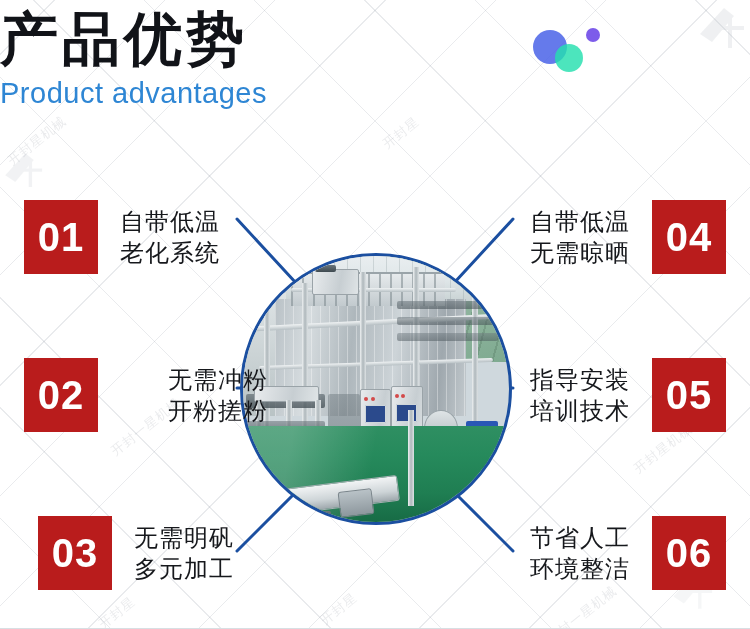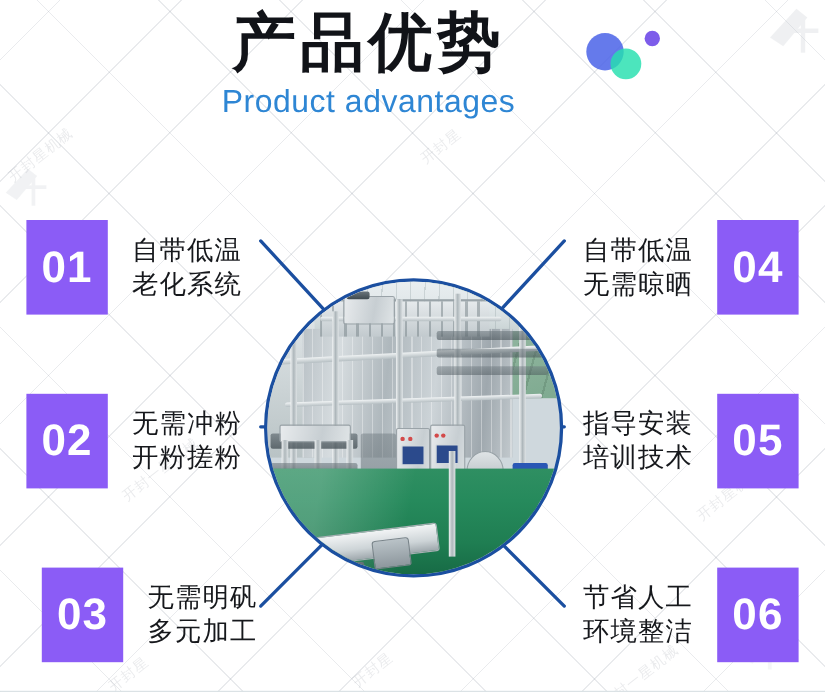--- a/index.html
+++ b/index.html
@@ -37,21 +37,21 @@
     z-index:2;
   }
   .wm-mark{
     position:absolute;
     pointer-events:none;
     z-index:2;
     opacity:.22;
   }
 
   
-  .header{position:absolute;left:0;top:0;width:670px;z-index:6;text-align:center;}
+  .header{position:absolute;left:0;top:0;width:670px;z-index:6;}
   .title-cn{
     margin:0;
     padding-top:8px;
     font-size:58px;
     font-weight:bold;
     color:#111318;
     letter-spacing:4px;
     line-height:1.08;
   }
   .title-en{
@@ -137,42 +137,42 @@
   .ph-dark{position:absolute;background:linear-gradient(180deg,#6a757b,#3f4a50);border-radius:2px;}
   .ph-duct{position:absolute;background:linear-gradient(180deg,#dfe4e6,#aab3b8);
     border:1px solid #98a2a7;border-radius:50% 50% 40% 40%;}
 
   
   .lines{position:absolute;left:0;top:0;width:750px;height:629px;z-index:4;}
 
   
   .item{position:absolute;z-index:6;display:flex;align-items:center;}
   .num{
-    width:74px;height:86px;
-    background:#8b5cf6;
+    width:74px;height:74px;
+    background:#b91c1c;
     color:#ffffff;
     font-size:40px;
     font-weight:bold;
     letter-spacing:1px;
     display:flex;align-items:center;justify-content:center;
     flex:0 0 auto;
   }
   .txt{display:flex;flex-direction:column;justify-content:center;}
   .txt .l{
     font-size:24px;
     color:#16181c;
     line-height:1.30;
     letter-spacing:1px;
     white-space:nowrap;
   }
   .left-item .txt{margin-left:22px;text-align:left;}
   .right-item .txt{margin-right:22px;text-align:right;align-items:flex-end;}
 
   .i1{left:24px;top:200px;}
-  .i2{left:24px;top:358px;}
+  .i2{left:24px;top:358px;gap:48px;}
   .i3{left:24px;top:516px;padding-left:14px;}
   .i4{right:24px;top:200px;flex-direction:row-reverse;}
   .i5{right:24px;top:358px;flex-direction:row-reverse;}
   .i6{right:24px;top:516px;flex-direction:row-reverse;}
 
   .bottom-rule{position:absolute;left:0;bottom:0;width:750px;height:1px;background:#d7dfe3;z-index:3;}
 </style>
 </head>
 <body>
 

